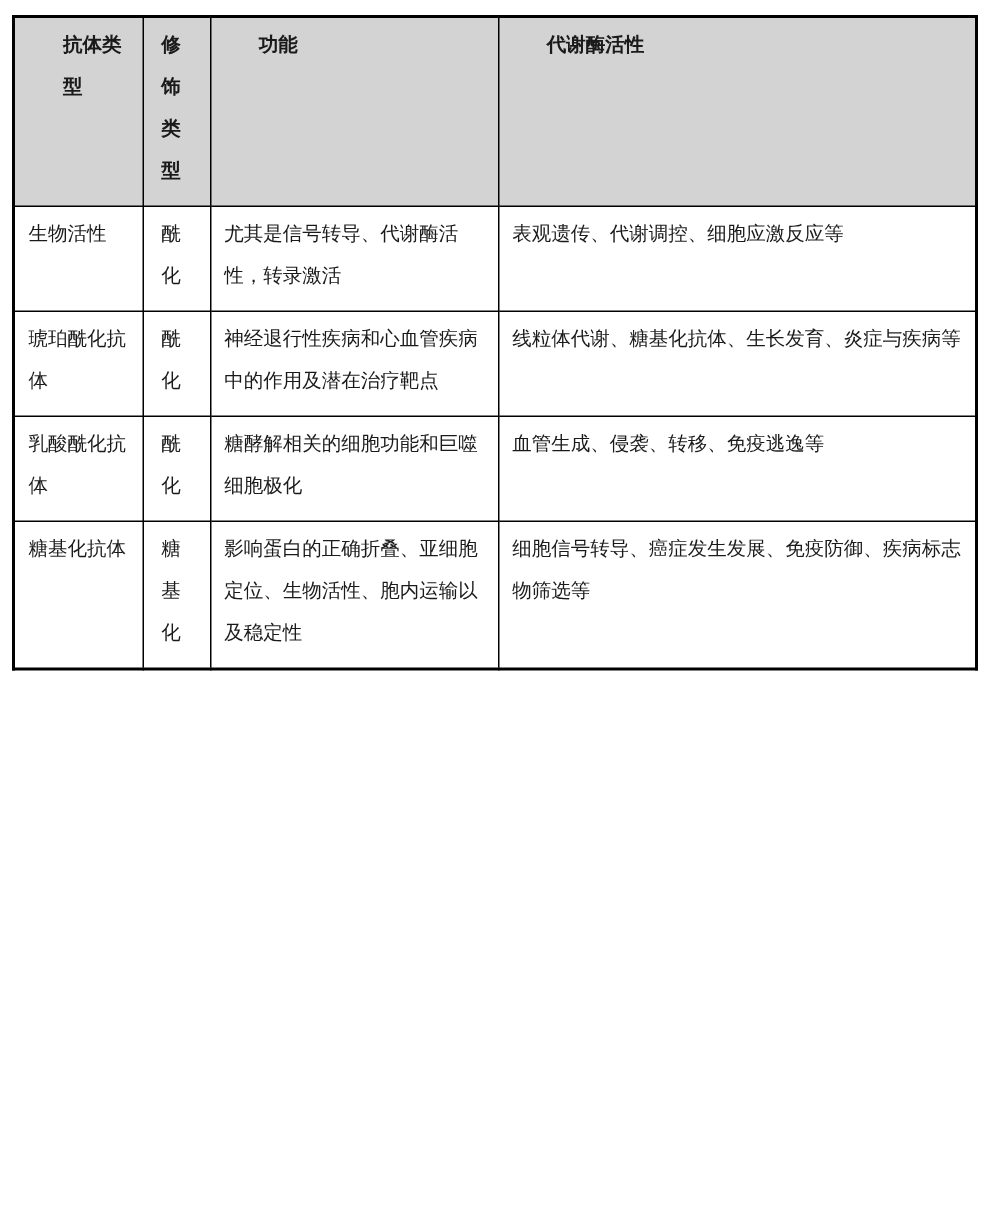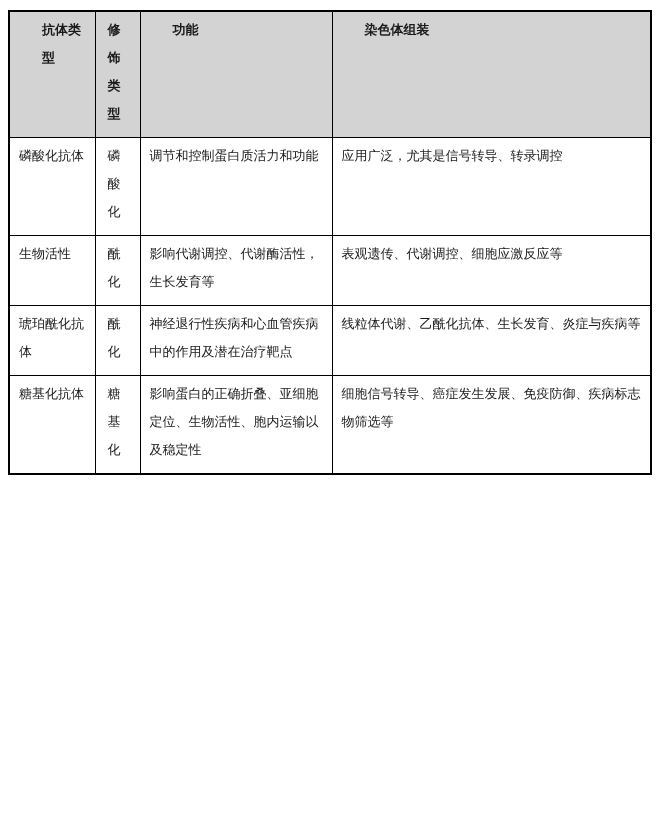--- a/index.html
+++ b/index.html
@@ -60,41 +60,41 @@
     <col class="col-antibody">
     <col class="col-modification">
     <col class="col-function">
     <col class="col-research">
   </colgroup>
   <thead>
     <tr>
       <th>抗体类型</th>
       <th class="mod-cell">修饰类型</th>
       <th>功能</th>
-      <th>染色体组装</th>
+      <th>代谢酶活性</th>
     </tr>
   </thead>
   <tbody>
     <tr>
-      <td>磷酸化抗体</td>
-      <td class="mod-cell">磷酸化</td>
-      <td>调节和控制蛋白质活力和功能</td>
-      <td>应用广泛，尤其是信号转导、转录调控</td>
-    </tr>
-    <tr>
       <td>生物活性</td>
       <td class="mod-cell">酰化</td>
-      <td>影响代谢调控、代谢酶活性，生长发育等</td>
+      <td>尤其是信号转导、代谢酶活性，转录激活</td>
       <td>表观遗传、代谢调控、细胞应激反应等</td>
     </tr>
     <tr>
       <td>琥珀酰化抗体</td>
       <td class="mod-cell">酰化</td>
       <td>神经退行性疾病和心血管疾病中的作用及潜在治疗靶点</td>
-      <td>线粒体代谢、乙酰化抗体、生长发育、炎症与疾病等</td>
+      <td>线粒体代谢、糖基化抗体、生长发育、炎症与疾病等</td>
+    </tr>
+    <tr>
+      <td>乳酸酰化抗体</td>
+      <td class="mod-cell">酰化</td>
+      <td>糖酵解相关的细胞功能和巨噬细胞极化</td>
+      <td>血管生成、侵袭、转移、免疫逃逸等</td>
     </tr>
     <tr>
       <td>糖基化抗体</td>
       <td class="mod-cell">糖基化</td>
       <td>影响蛋白的正确折叠、亚细胞定位、生物活性、胞内运输以及稳定性</td>
       <td>细胞信号转导、癌症发生发展、免疫防御、疾病标志物筛选等</td>
     </tr>
   </tbody>
 </table>
 

